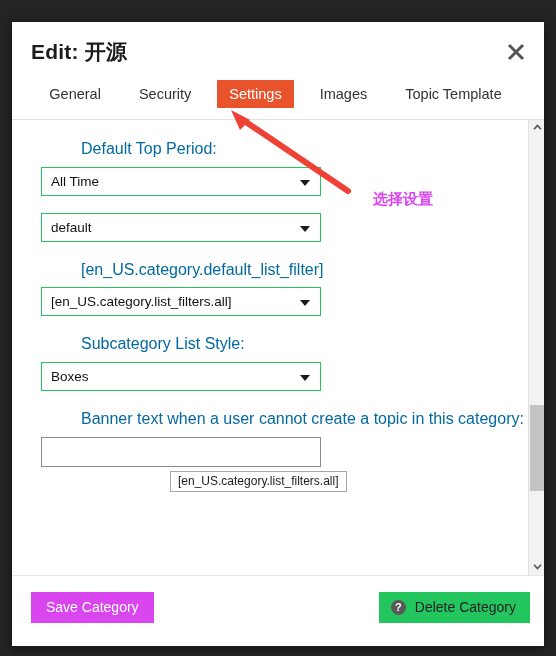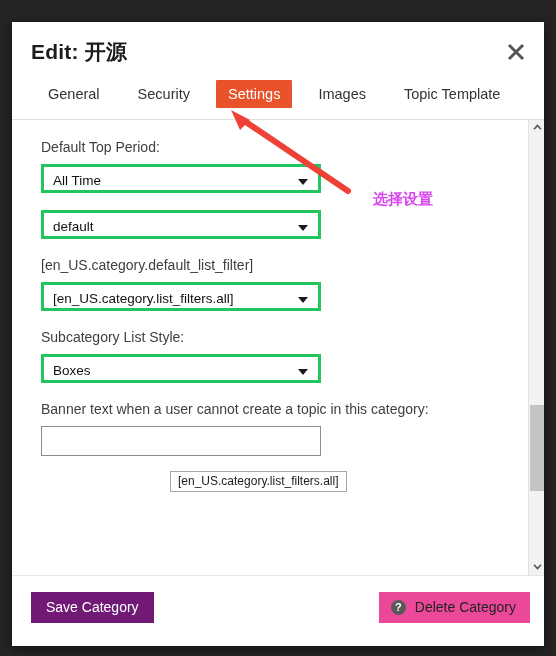--- a/index.html
+++ b/index.html
@@ -49,22 +49,23 @@
     cursor: pointer;
     color: #555;
   }
   #close-btn svg { display: block; }
 
   
   #tabs {
     position: relative;
     height: 40px;
     border-bottom: 1px solid #e0e0e0;
-    padding-left: 24px;
-    white-space: nowrap;
+    padding-left: 9px;
+    white-space: nowrap;
+    text-align: center;
   }
   .tab {
     display: inline-block;
     height: 28px;
     line-height: 28px;
     padding: 0 12px;
     margin-right: 14px;
     font-size: 14.5px;
     color: #333;
     cursor: pointer;
@@ -85,32 +86,33 @@
   }
   #form-area {
     position: absolute;
     left: 0; top: 0;
     width: 518px;
     padding: 18px 0 0 29px;
   }
 
   .field { margin-bottom: 17px; }
   .field-label {
-    font-size: 14px;
-    color: #404040;
+    font-size: 16px;
+    color: #0369a1;
     line-height: 1.42;
     margin-bottom: 6px;
     display: block;
+    margin-left: 40px;
   }
 
   .select-box {
     position: relative;
     width: 280px;
     height: 29px;
-    border: 3px solid #22c55e;
+    border: 1px solid #22c55e;
     background: #fff;
     cursor: pointer;
   }
   .select-box .sel-value {
     position: absolute;
     left: 9px; top: 0;
     line-height: 27px;
     font-size: 13.5px;
     color: #111;
     white-space: nowrap;
@@ -201,34 +203,34 @@
     height: 70px;
     background: #fff;
     border-top: 1px solid #e6e6e6;
   }
   #save-btn {
     position: absolute;
     left: 19px; top: 16px;
     height: 31px;
     padding: 0 15px;
     line-height: 31px;
-    background: #701a75;
+    background: #d946ef;
     color: #fff;
     font-size: 14px;
     border: none;
     cursor: pointer;
     font-family: "Liberation Sans", sans-serif;
   }
   #delete-btn {
     position: absolute;
     right: 14px; top: 16px;
     height: 31px;
     padding: 0 14px 4px 12px;
     line-height: 31px;
-    background: #ec4899;
+    background: #22c55e;
     color: #222;
     font-size: 14px;
     border: none;
     cursor: pointer;
     white-space: nowrap;
     font-family: "Liberation Sans", sans-serif;
   }
   #delete-btn .q-icon {
     display: inline-block;
     width: 15px; height: 15px;

